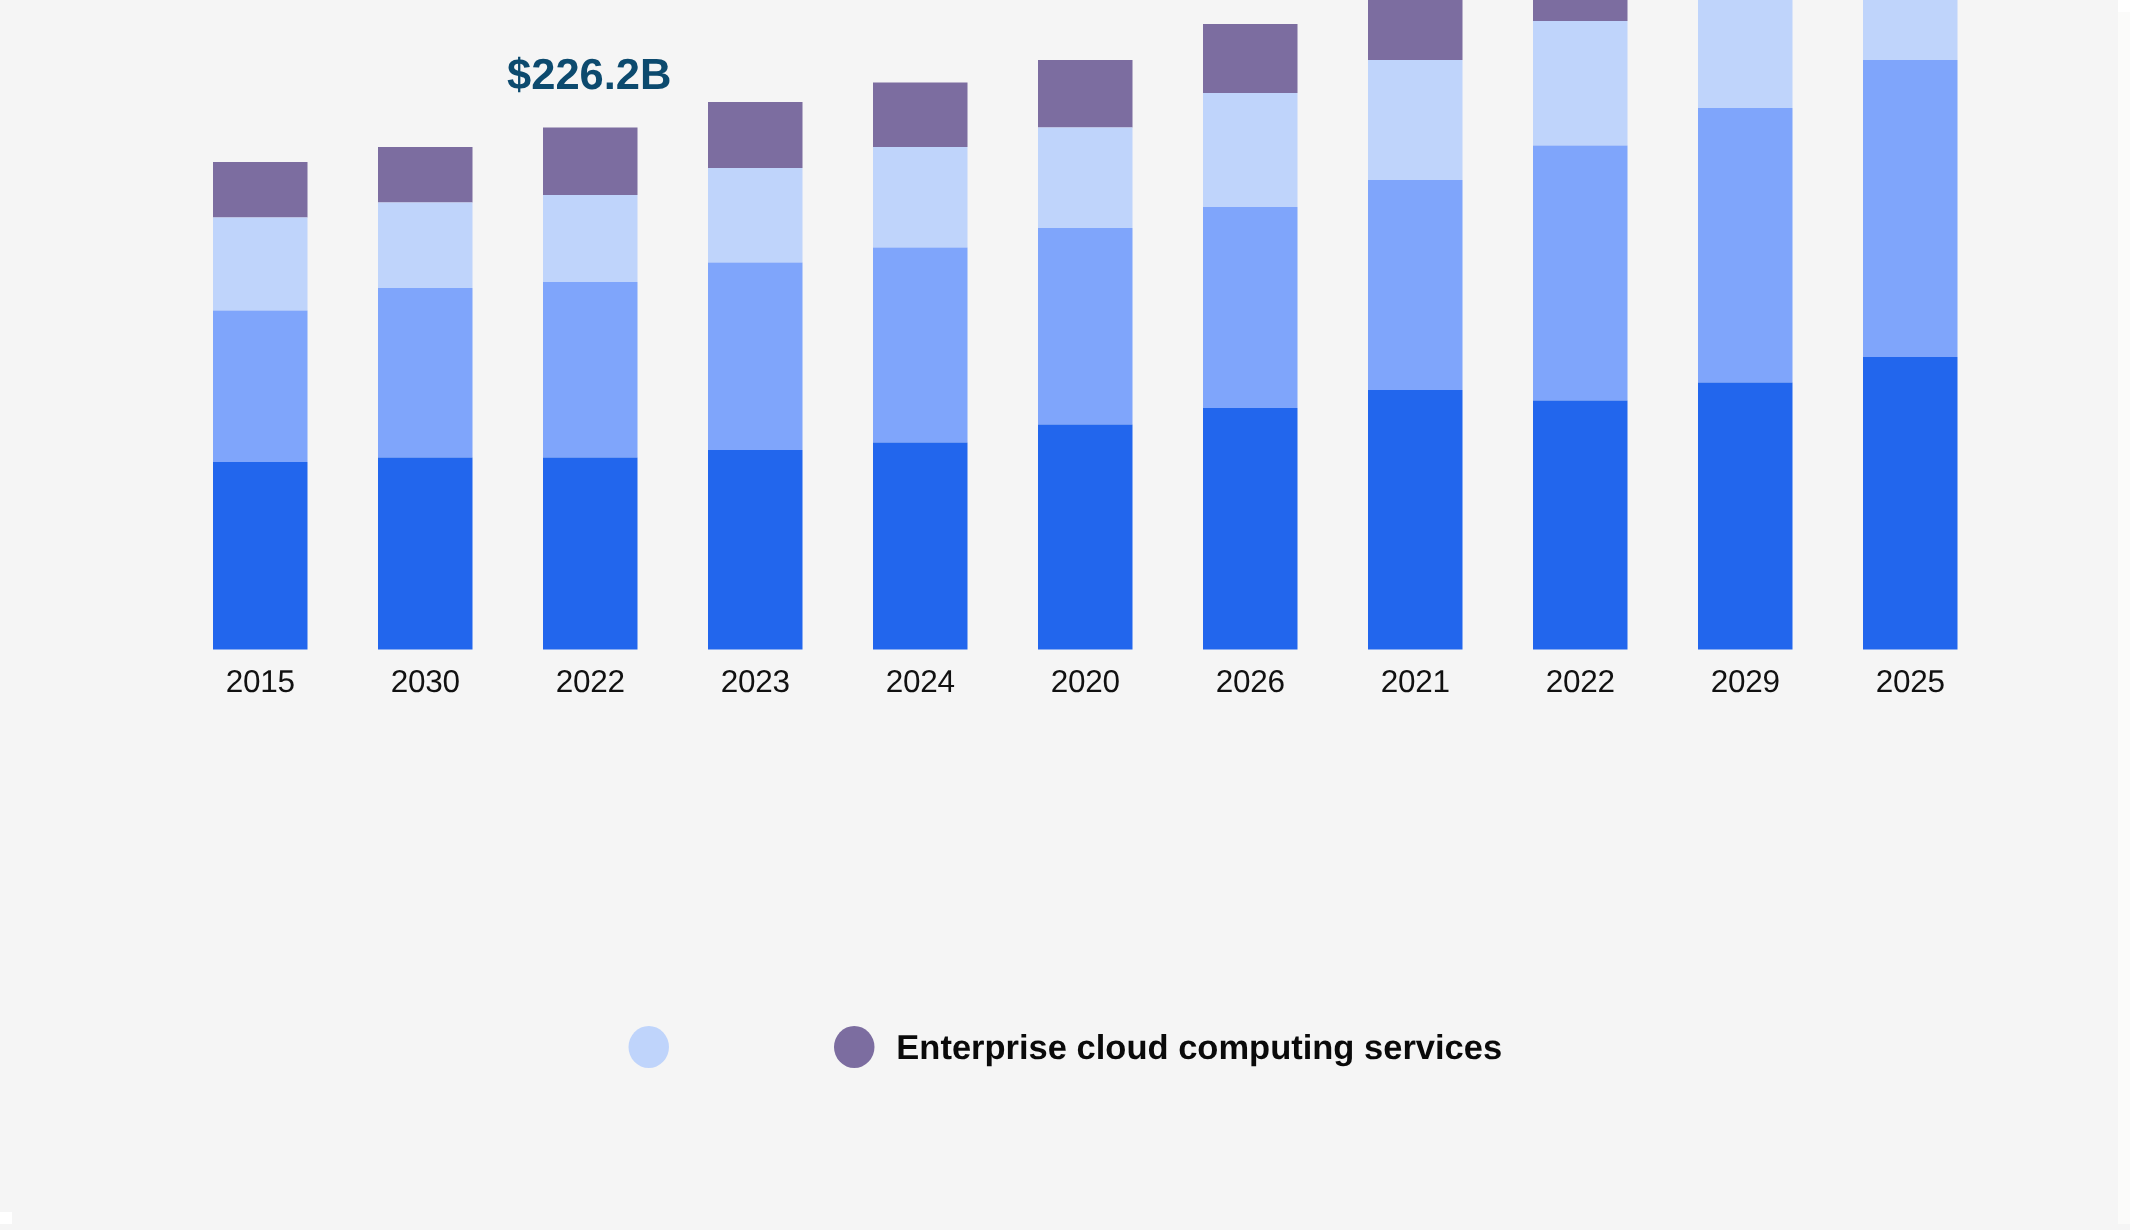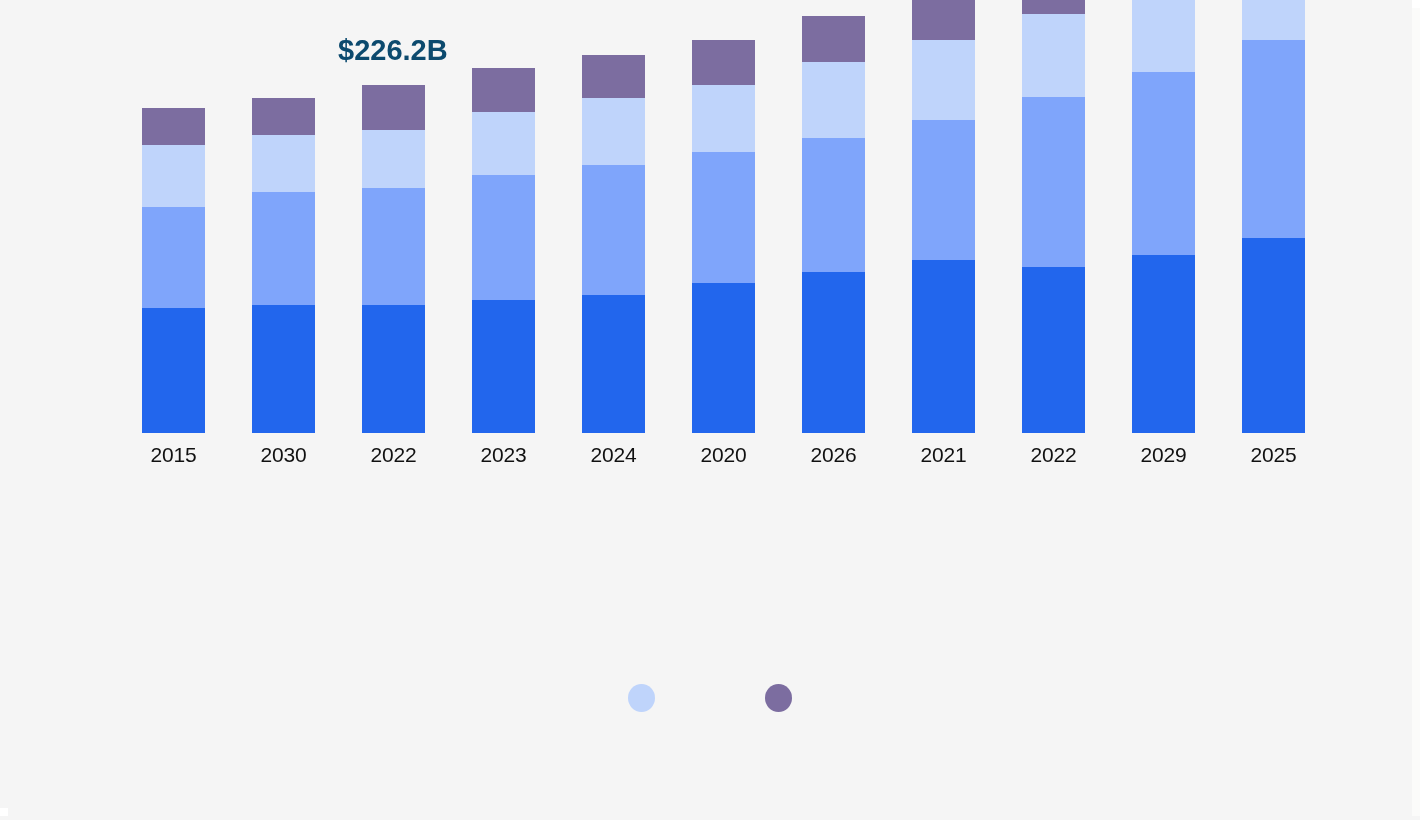--- a/index.html
+++ b/index.html
@@ -236,15 +236,16 @@
 </div>
 
 <div id="legend">
   <div class="legend-row">
     <div class="legend-item">
       <span class="legend-swatch" style="background:#BFD4FB"></span>
     </div>
     <div class="gap-b"></div>
     <div class="legend-item">
       <span class="legend-swatch" style="background:#7C6DA0"></span>
+      <span class="legend-text">Enterprise cloud computing services</span>
     </div>
   </div>
 </div>
 
 </body></html>

